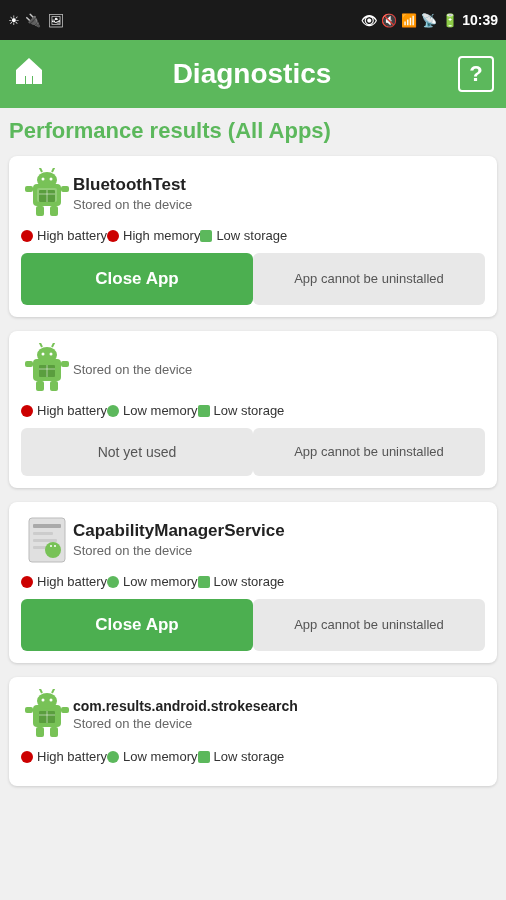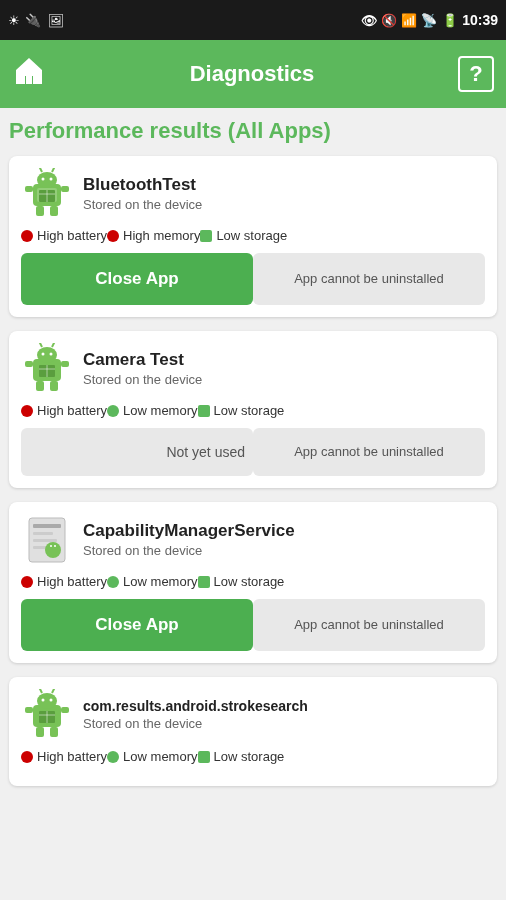--- a/index.html
+++ b/index.html
@@ -48,21 +48,21 @@
       align-items: center;
       justify-content: space-between;
       padding: 0 12px;
     }
     .nav-home-icon {
       color: white;
       font-size: 28px;
     }
     .nav-title {
       color: white;
-      font-size: 22px;
+      font-size: 28px;
       font-weight: bold;
     }
     .nav-help-icon {
       color: white;
       font-size: 28px;
       font-weight: bold;
       width: 36px;
       height: 36px;
       border: 2px solid white;
       border-radius: 4px;
@@ -91,21 +91,20 @@
       background: white;
       border-radius: 8px;
       padding: 12px;
       margin-bottom: 14px;
       box-shadow: 0 1px 3px rgba(0,0,0,0.15);
     }
 
     .app-header {
       display: flex;
       align-items: center;
-      gap: 10px;
       margin-bottom: 8px;
     }
 
     .app-icon {
       width: 52px;
       height: 52px;
       flex-shrink: 0;
     }
 
     .app-info h3 {
@@ -182,21 +181,21 @@
 
     .btn-not-used {
       flex: 1;
       background: #e8e8e8;
       color: #555;
       border: none;
       border-radius: 6px;
       padding: 16px 8px;
       font-size: 14px;
       cursor: pointer;
-      text-align: right;
+      text-align: center;
     }
 
     .btn-cannot-uninstall {
       flex: 1;
       background: #e8e8e8;
       color: #555;
       border: none;
       border-radius: 6px;
       padding: 12px 8px;
       font-size: 13px;
@@ -314,21 +313,20 @@
             <rect x="3" y="12" width="8" height="10" rx="2" fill="#78c257"></rect>
             <rect x="-22" y="-8" width="8" height="6" rx="2" fill="#78c257"></rect>
             <rect x="14" y="-8" width="8" height="6" rx="2" fill="#78c257"></rect>
             <rect x="-8" y="-4" width="16" height="12" rx="1" fill="#5a9e3e"></rect>
             <line x1="-8" y1="0" x2="8" y2="0" stroke="white" stroke-width="1" opacity="0.5"></line>
             <line x1="0" y1="-4" x2="0" y2="8" stroke="white" stroke-width="1" opacity="0.5"></line>
           </g>
         </svg>
       </div>
       <div class="app-info">
-        <h3>Camera Test</h3>
         <span class="subtitle">Stored on the device</span>
       </div>
     </div>
     <div class="app-metrics">
       <div class="metric">
         <span class="dot-red"></span>
         <span>High battery</span>
       </div>
       <div class="metric">
         <span class="dot-green"></span>

